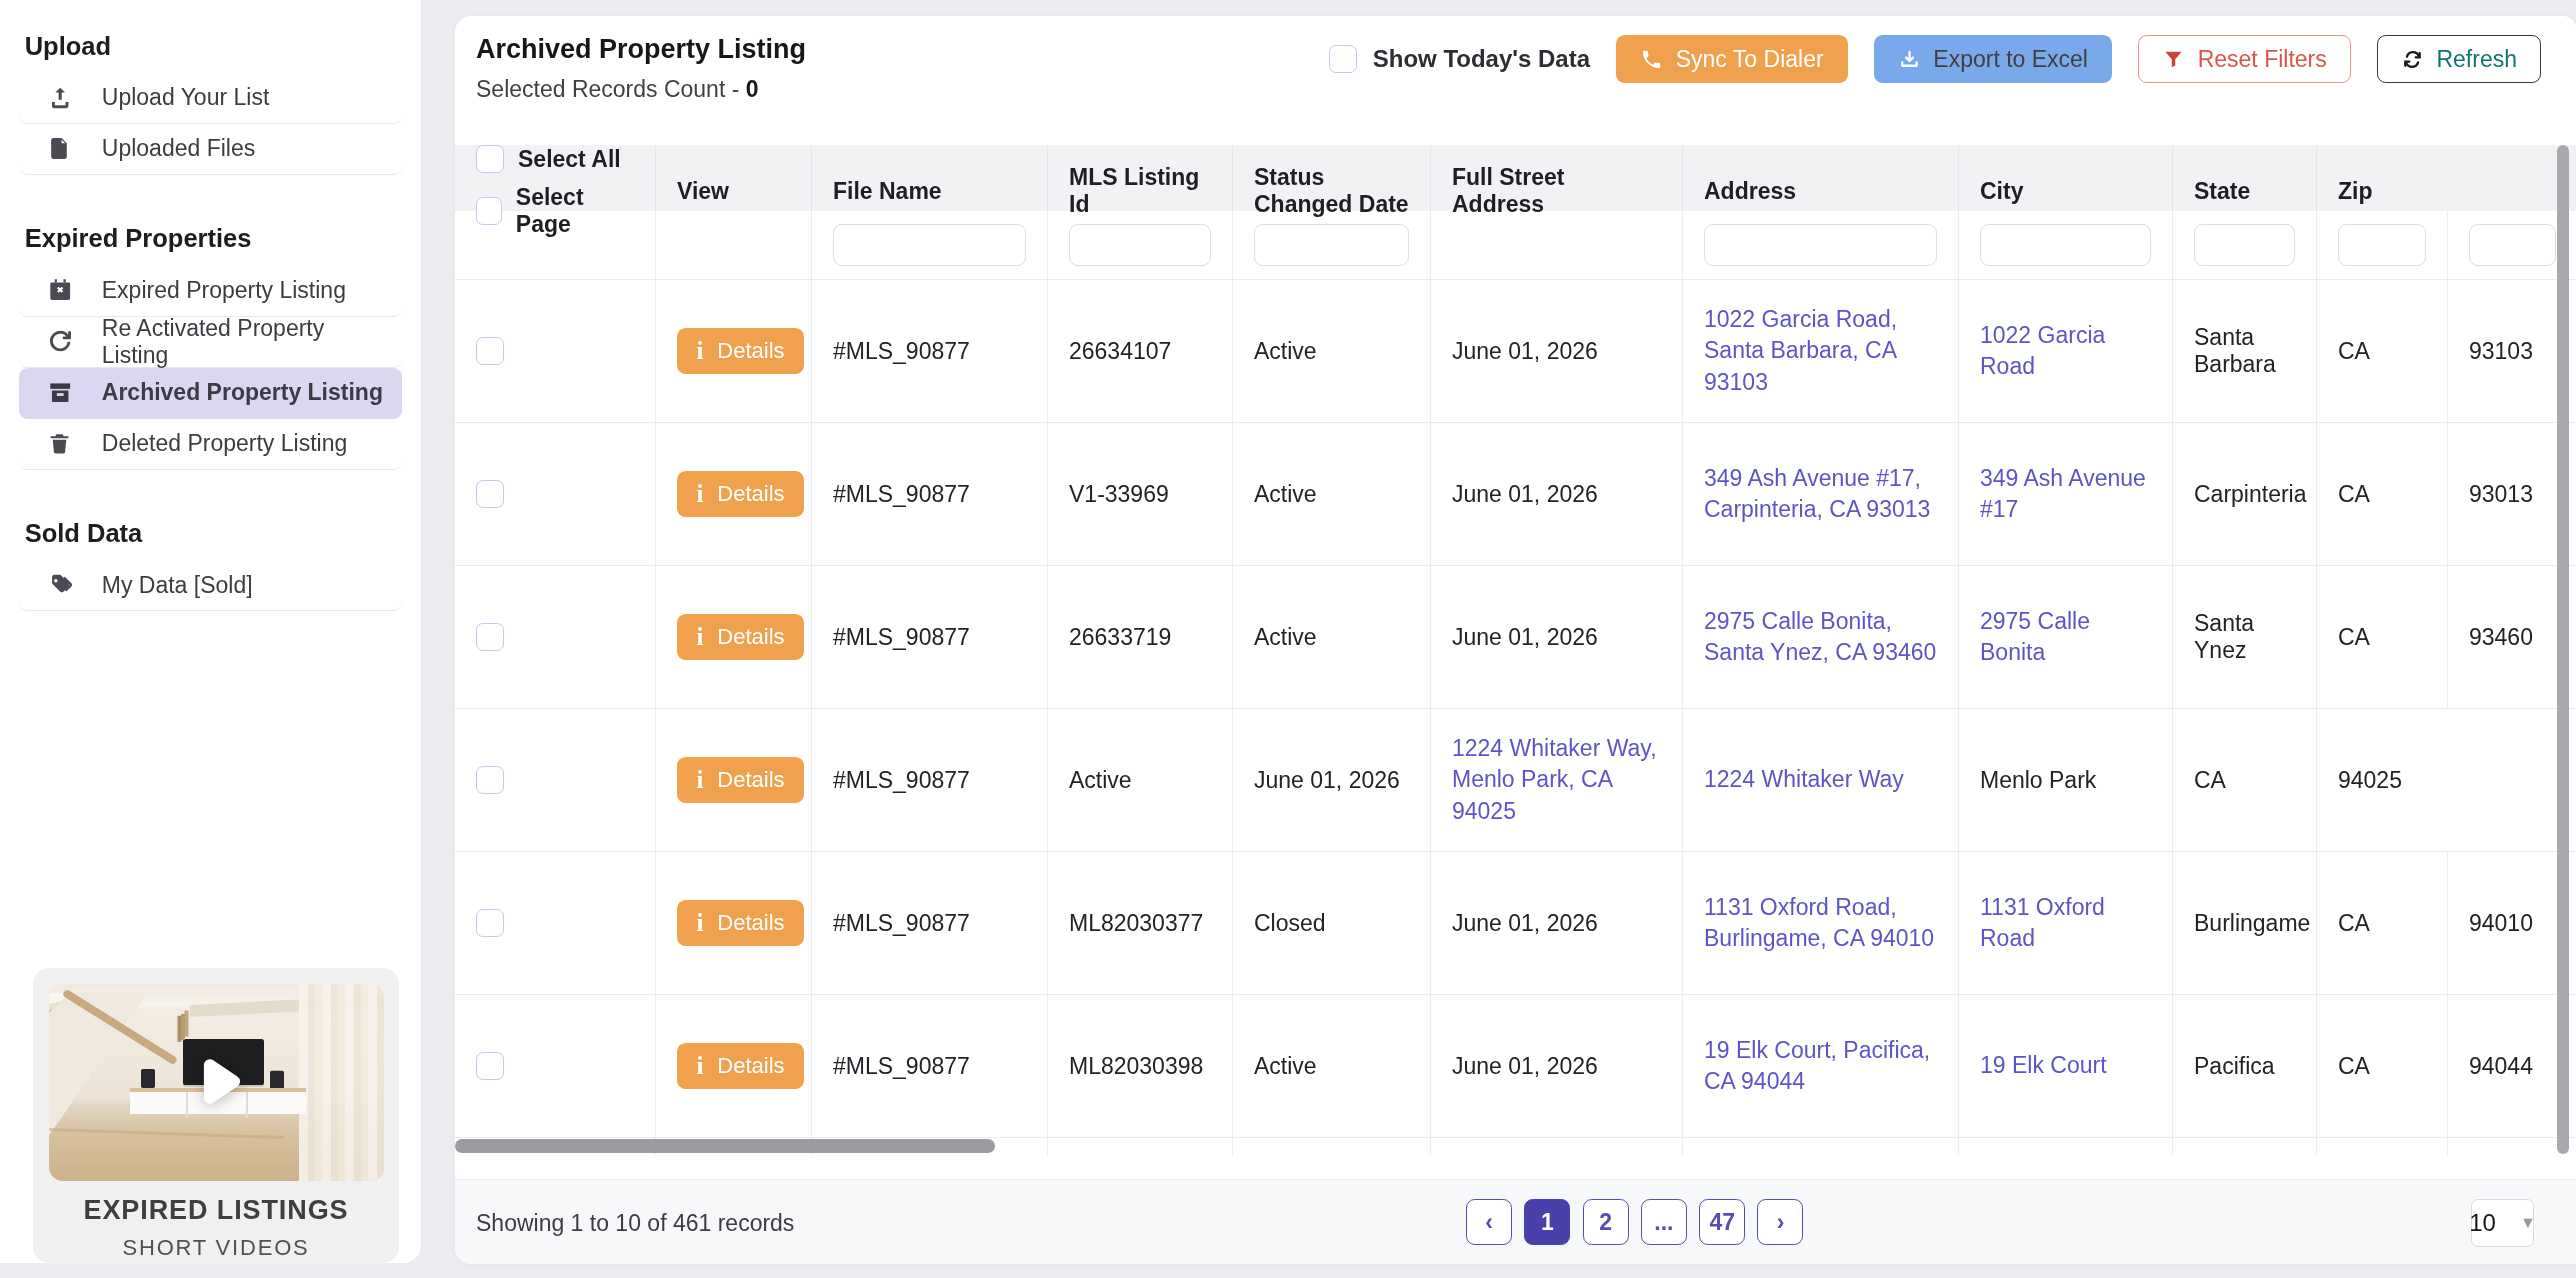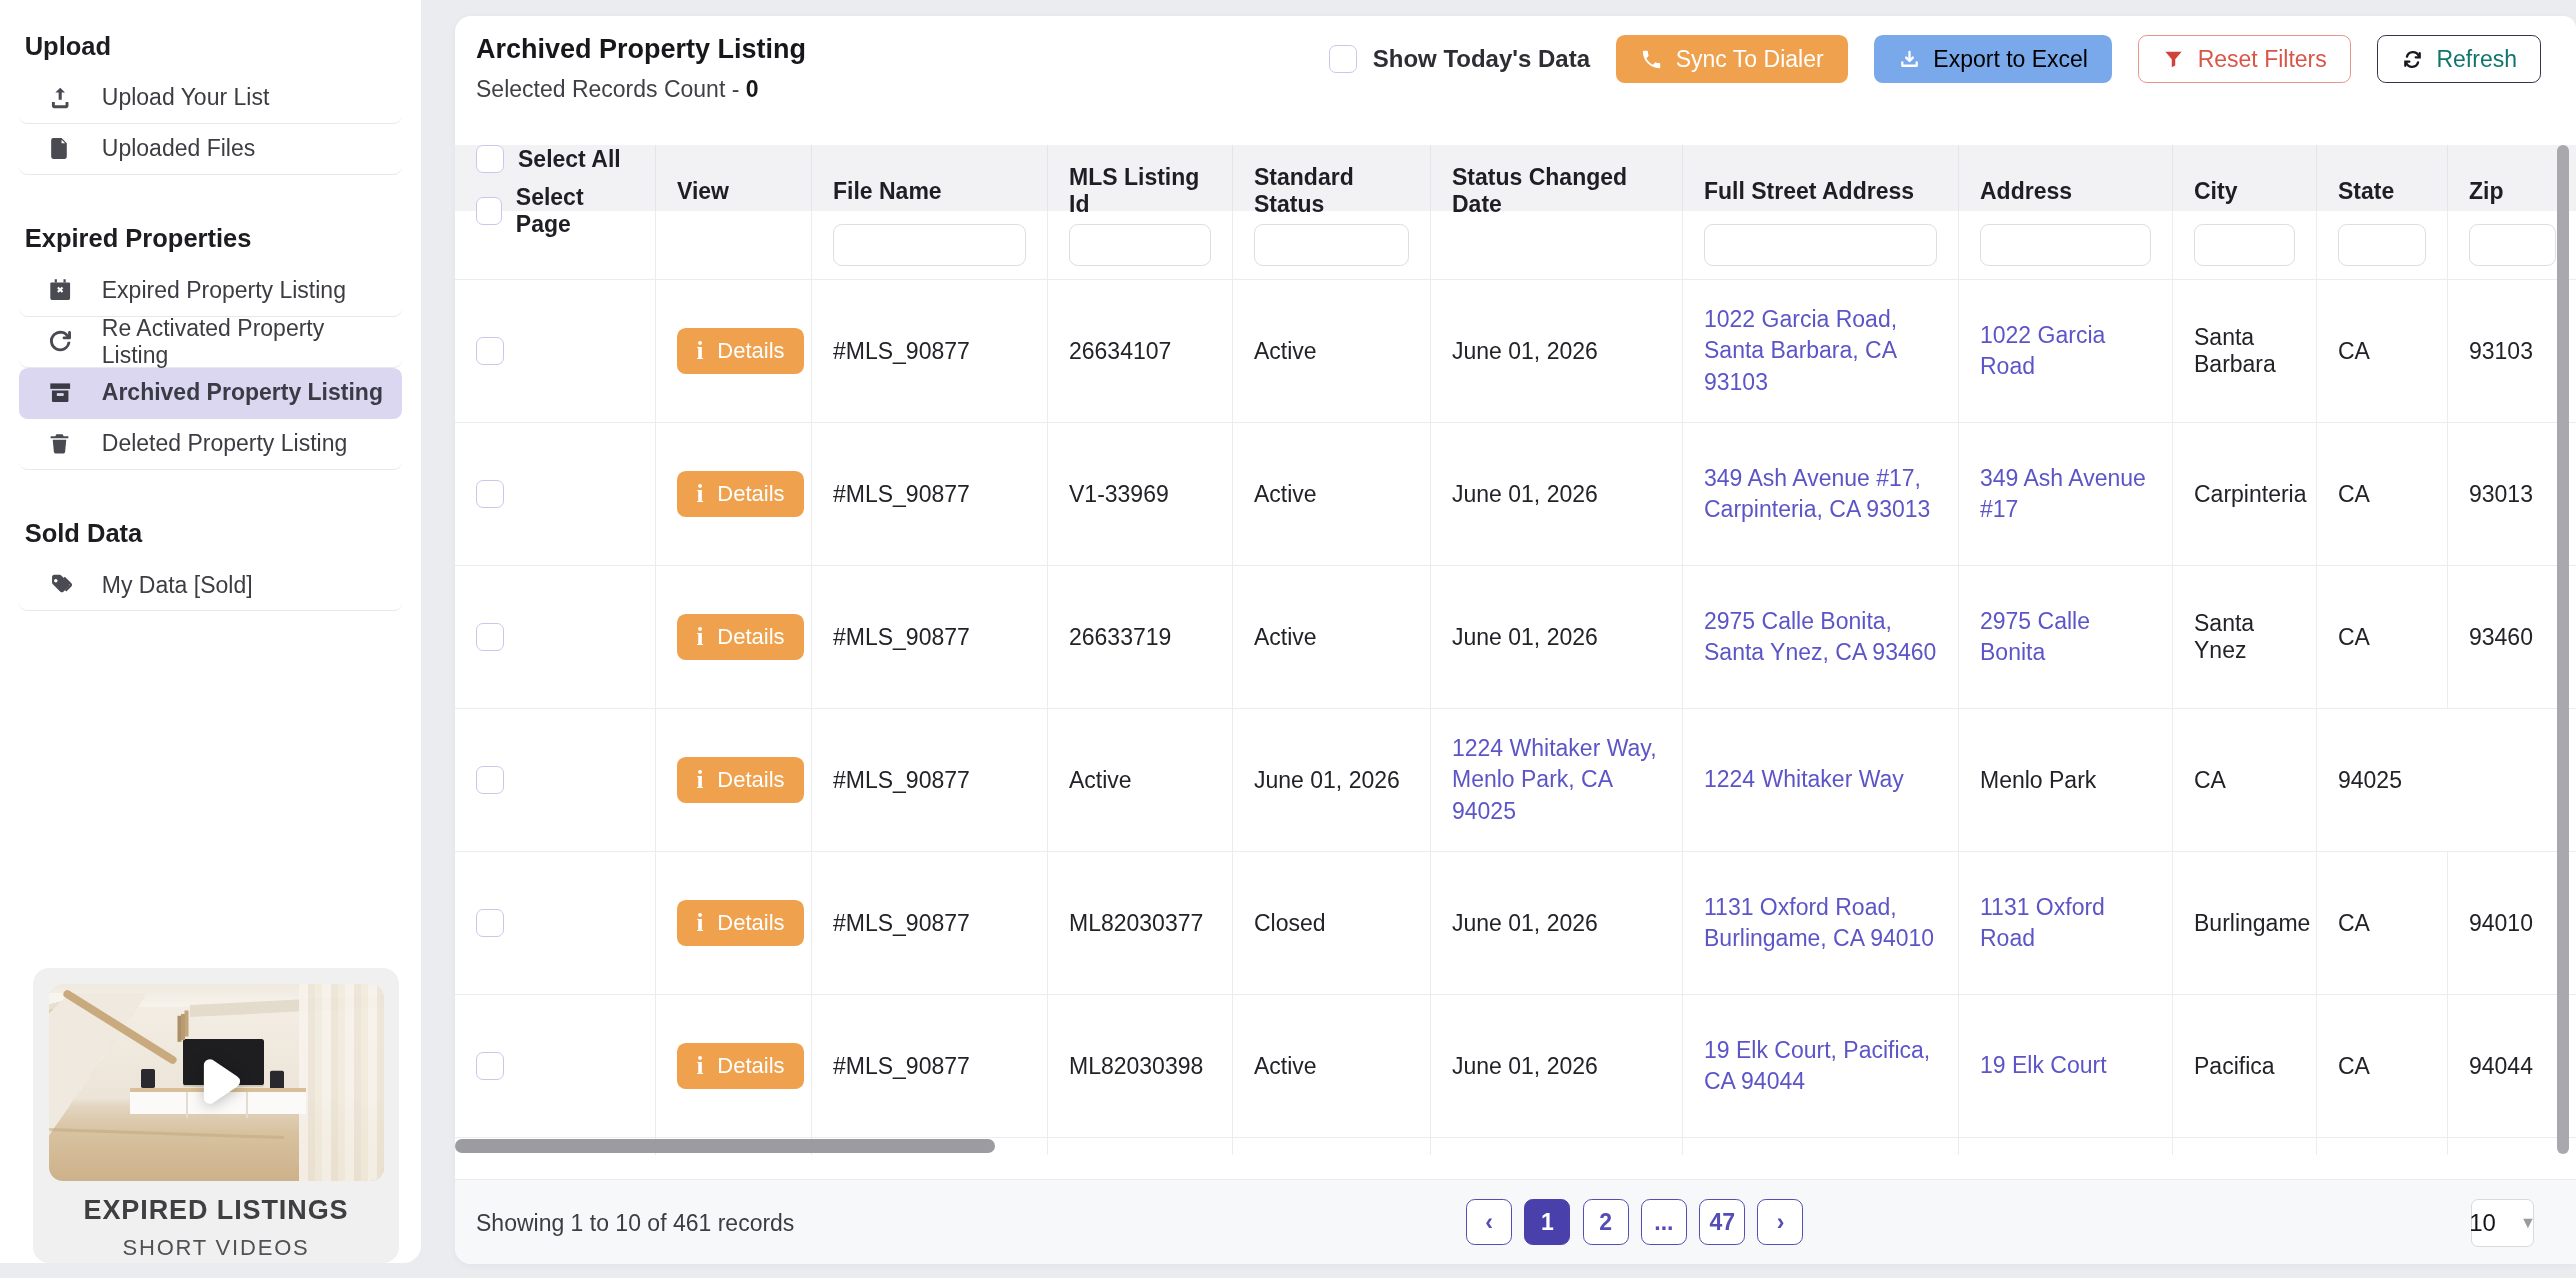--- a/index.html
+++ b/index.html
@@ -71,21 +71,21 @@
     width:28px; height:28px; border:1.8px solid #ccc6ea; border-radius:7px; background:#fff; display:inline-block;
   }
   .chk-label{ font-size:24px; font-weight:600; color:#2d2d33; white-space:nowrap;}
   .btn{
     display:inline-flex; align-items:center; gap:12.3px; height:48px; padding:0 23px;
     border-radius:8.8px; font-size:23px; cursor:pointer; white-space:nowrap; border:1.8px solid transparent;
     font-family:"Liberation Sans",sans-serif;
   }
   .btn svg{ flex:0 0 auto; }
   .btn-sync{ background:#efa14e; color:#ffffff; }
-  .btn-export{ background:#79a9ea; color:#000000; }
+  .btn-export{ background:#79a9ea; color:#404040; }
   .btn-reset{ background:#ffffff; color:#d95548; border-color:#e7948b; }
   .btn-refresh{ background:#ffffff; color:#0f766e; border-color:#34344e; }
   
   .tbl{ position:absolute; left:0; top:129px; width:2121px; }
   .trow{ display:grid; grid-template-columns:201px 156px 236px 185px 198px 252px 276px 214px 144px 131px 129px; }
   .trow > div{ border-right:1.8px solid #ececf0; padding:0 21px; display:flex; align-items:center; }
   .trow > div:last-child{ border-right:none; }
   .thead-row{ background:#f2f2f5; height:66px; font-weight:700; font-size:23px; color:#1e1e24;}
   .thead-row > div{ border-right-color:#e4e4e9; }
   .filter-row{ height:69px; border-bottom:1.8px solid #ececf0; }
@@ -289,21 +289,20 @@
           <span>Select All</span>
         </span>
         <span class="sel-line">
           <span class="checkbox"></span>
           <span>Select Page</span>
         </span>
       </div>
       <div>View</div>
       <div>File Name</div>
       <div>MLS Listing Id</div>
-      <div>Standard Status</div>
       <div>Status Changed Date</div>
       <div>Full Street Address</div>
       <div>Address</div>
       <div>City</div>
       <div>State</div>
       <div>Zip</div>
     </div>
 
     <div class="trow filter-row">
       <div></div>

